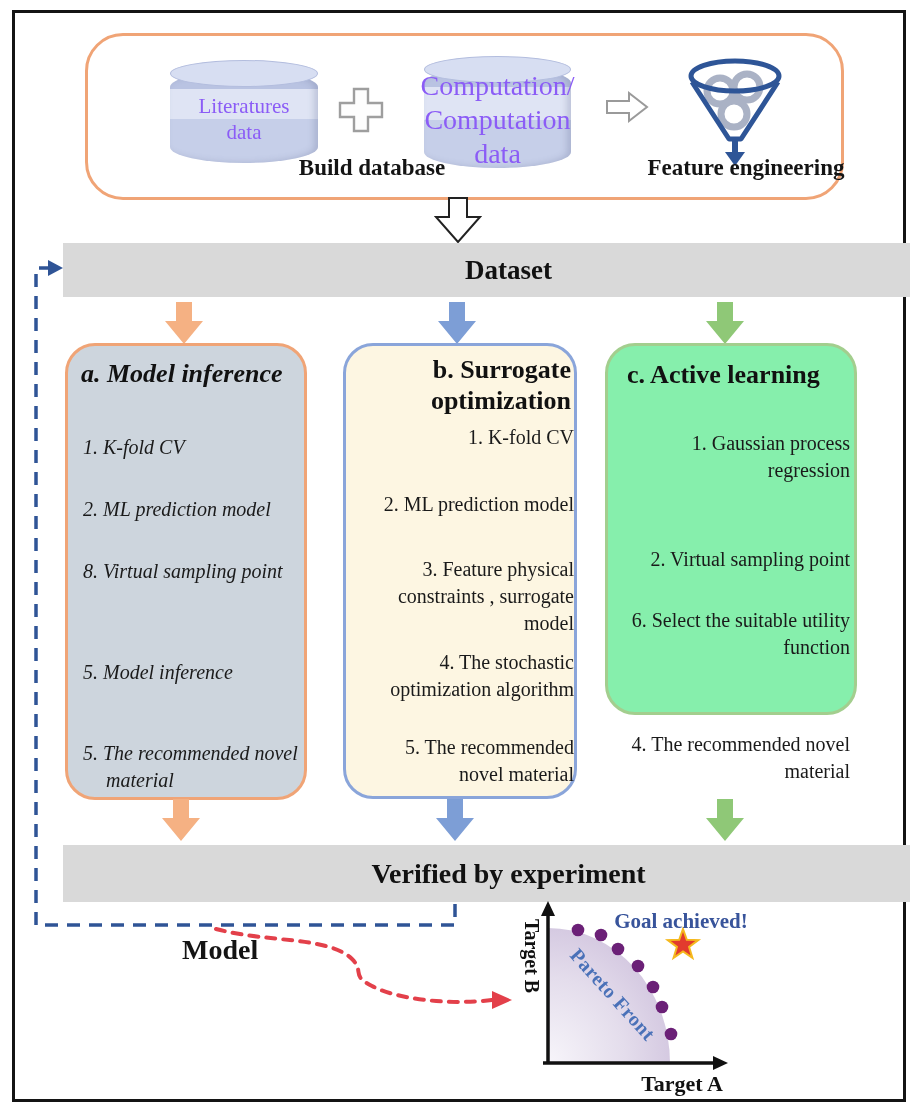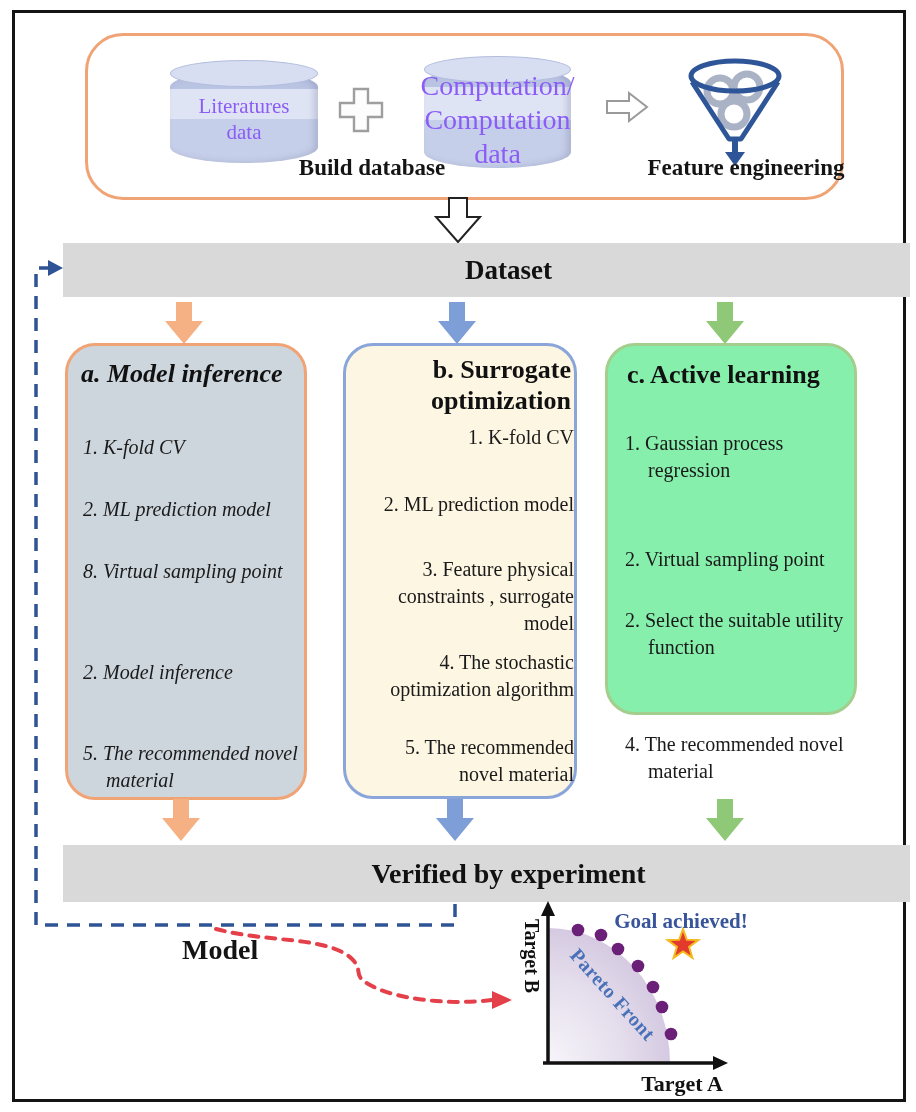--- a/index.html
+++ b/index.html
@@ -54,21 +54,21 @@
   .box-title { position:absolute; font-weight:bold; font-size:26px; line-height:31px; color:#111; }
   .title-a { top:12px; left:13px; }
   .title-b { top:8px;  left:27px; width:198px; }
   .title-c { top:13px; left:19px; }
   .item {
     position:absolute; font-size:20px; line-height:27px;
     padding-left:23px; text-indent:-23px; color:#1a1a1a;
   }
   .box-a .item { left:15px; right:2px; }
   .box-b .item { left:13px; right:0; }
-  .box-c .item { left:17px; right:4px; }
+  .box-c .item { left:17px; right:4px;text-align:right; }
   
   .loop-label { position:absolute; left:182px; top:934px; font-weight:bold; font-size:28px; }
   .overlay { position:absolute; left:0; top:0; pointer-events:none; }
   svg text { font-family:"Liberation Serif", serif; }
 </style>
 </head>
 <body>
 
 <div class="canvas">
 
@@ -132,38 +132,38 @@
   </svg>
   <svg class="flow-arrow" style="left:706px; top:302px;" viewBox="0 0 38 42">
     <path d="M11 0 h16 v19 h11 L19 42 L0 19 h11 z" fill="#8FC877"></path>
   </svg>
 
   <div class="col-box box-a">
     <div class="box-title title-a">a. Model inference</div>
     <div class="item" style="top:88px">1. K-fold CV</div>
     <div class="item" style="top:150px">2. ML prediction model</div>
     <div class="item" style="top:212px">8. Virtual sampling point</div>
-    <div class="item" style="top:313px">2. Model inference</div>
+    <div class="item" style="top:313px">5. Model inference</div>
     <div class="item" style="top:394px">5. The recommended novel material</div>
   </div>
 
   <div class="col-box box-b">
     <div class="box-title title-b">b. Surrogate optimization</div>
     <div class="item" style="top:78px">1. K-fold CV</div>
     <div class="item" style="top:145px">2. ML prediction model</div>
     <div class="item" style="top:210px">3. Feature physical constraints , surrogate model</div>
     <div class="item" style="top:303px">4. The stochastic optimization algorithm</div>
     <div class="item" style="top:388px">5. The recommended novel material</div>
   </div>
 
   <div class="col-box box-c">
     <div class="box-title title-c">c. Active learning</div>
     <div class="item" style="top:84px">1. Gaussian process regression</div>
     <div class="item" style="top:200px">2. Virtual sampling point</div>
-    <div class="item" style="top:261px">2. Select the suitable utility function</div>
+    <div class="item" style="top:261px">6. Select the suitable utility function</div>
     <div class="item" style="top:385px">4. The recommended novel material</div>
   </div>
 
   <svg class="flow-arrow" style="left:162px; top:799px;" viewBox="0 0 38 42">
     <path d="M11 0 h16 v19 h11 L19 42 L0 19 h11 z" fill="#F5B183"></path>
   </svg>
   <svg class="flow-arrow" style="left:436px; top:799px;" viewBox="0 0 38 42">
     <path d="M11 0 h16 v19 h11 L19 42 L0 19 h11 z" fill="#7D9ED6"></path>
   </svg>
   <svg class="flow-arrow" style="left:706px; top:799px;" viewBox="0 0 38 42">

